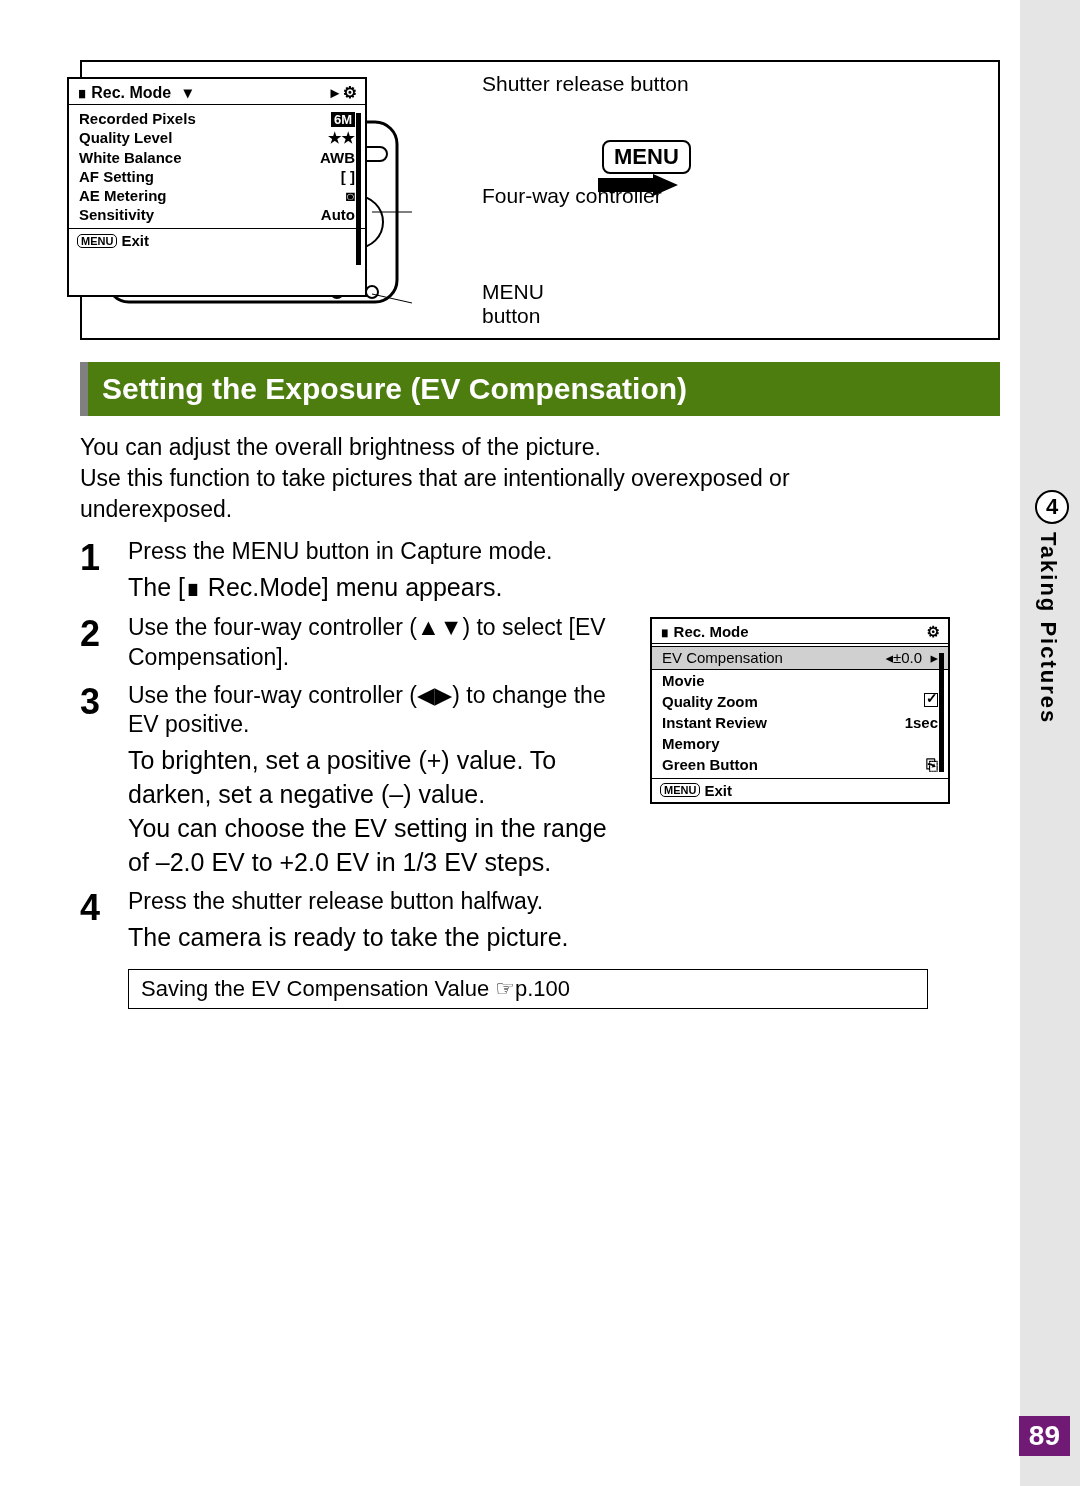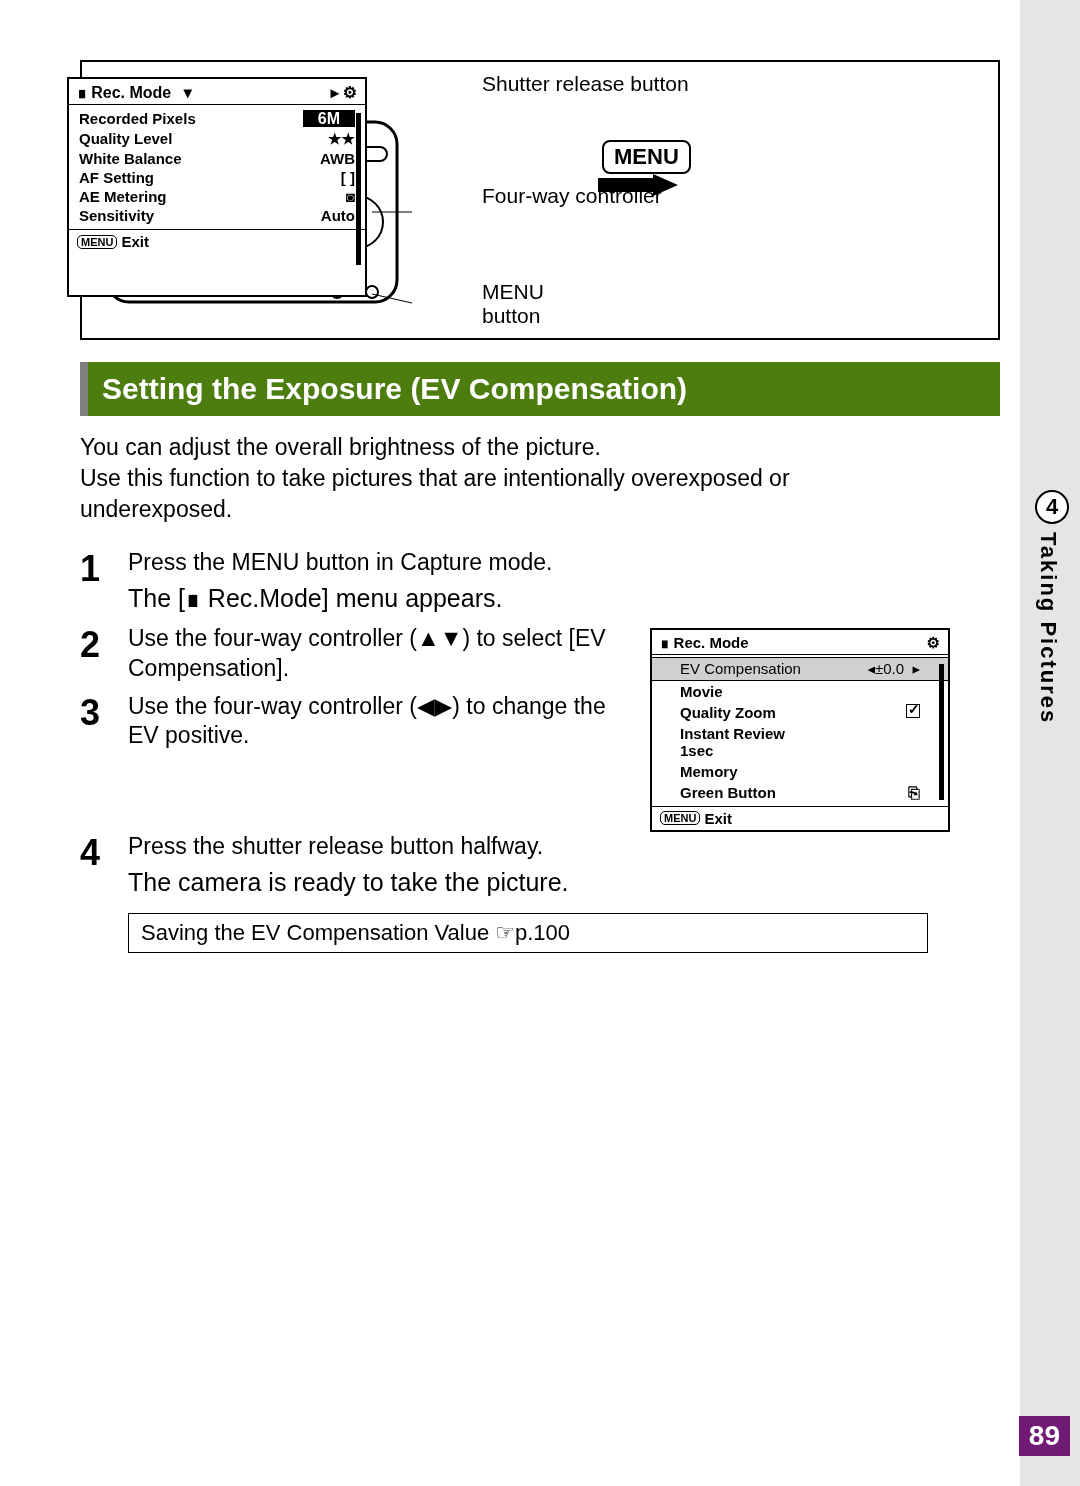--- a/index.html
+++ b/index.html
@@ -89,45 +89,45 @@
     border-bottom: 1px solid #000;
     padding: 4px 8px 2px 8px;
     font-weight: bold;
     display: flex; justify-content: space-between; align-items: center;
   }
   .lcd-tab .tabname { display:flex; align-items:center; gap:4px;}
   .lcd-body { padding: 4px 10px; font-weight: bold; font-size: 15px; }
   .lcd-row { display:flex; justify-content: space-between; padding:1px 0;}
   .lcd-foot { border-top:1px solid #000; padding:3px 8px; font-weight:bold; font-size:15px; display:flex; align-items:center; gap:4px;}
   .menubox { border:1.5px solid #000; border-radius:5px; font-size:11px; padding:0 3px; font-weight:bold;}
-  .pixbadge { background:#000; color:#fff; padding:0 15px; font-size:16px; font-weight:bold;}
+  .pixbadge { background:#000; color:#fff; padding:0 3px; font-size:13px; font-weight:bold;}
   .section-heading {
     background: #4d7c0f; color: #fff;
     font-size: 30px; font-weight: bold;
     padding: 10px 14px;
     border-left: 8px solid #808080;
     margin-bottom: 16px;
   }
-  .intro { font-size: 23px; line-height: 1.35; margin-bottom: 23px; max-width: 830px;}
+  .intro { font-size: 23px; line-height: 1.35; margin-bottom: 12px; max-width: 830px;}
   .steps { max-width: 870px; }
   .step { display: flex; margin-bottom: 8px; }
   .step-num { font-size: 36px; font-weight: bold; width: 48px; flex-shrink:0;}
   .step-body { flex: 1; }
   .step-title { font-size: 23px; font-weight: normal; line-height:1.3; }
   .step-desc { font-size: 25px; margin-top: 4px; line-height:1.35;}
   .step-row23 { display:flex; gap: 18px; align-items:flex-start;}
   .step23col { flex:1; }
   .lcd2 {
     width: 300px; flex-shrink:0;
     border: 2px solid #000;
     font-size: 15px;
     margin-top:4px;
   }
   .lcd2-body { padding:2px 0;}
-  .lcd2-row { display:flex; justify-content:space-between; padding:2px 28px;}
+  .lcd2-row { display:flex; justify-content:space-between; padding:2px 10px;}
   .lcd2-row.sel { background:#d0d0d0; border-top:1px solid #000; border-bottom:1px solid #000;}
   .ref-box {
     border: 1px solid #000;
     font-size: 22px;
     padding: 6px 12px;
     margin: 14px 0 0 48px;
     max-width: 800px;
   }
   .tri { font-family: Arial; }
   .scrollbar { position:absolute; right:4px; top:34px; bottom:30px; width:5px; background:#000;}
@@ -244,20 +244,22 @@
         <div class="step">
           <div class="step-num">2</div>
           <div class="step-body">
             <div class="step-title">Use the four-way controller (▲▼) to select [EV Compensation].</div>
           </div>
         </div>
         <div class="step">
           <div class="step-num">3</div>
           <div class="step-body">
             <div class="step-title">Use the four-way controller (◀▶) to change the EV positive.</div>
+            <div class="step-desc" style="white-space:pre-line">To brighten, set a positive (+) value. To darken, set a negative (–) value.
+You can choose the EV setting in the range of –2.0 EV to +2.0 EV in 1/3 EV steps.</div>
           </div>
         </div>
       </div>
       <div class="lcd2">
         <div class="lcd-tab">
           <span class="tabname">
               <span>∎</span>
               <span>Rec. Mode</span>
             </span>
           <span>⚙</span>
@@ -269,21 +271,21 @@
           </div>
           <div id="lcd2-rows">
               <div class="lcd2-row" style="font-weight: bold;">
                 <span>Movie</span>
                 <span></span>
               </div>
               <div class="lcd2-row" style="font-weight: bold;">
                 <span>Quality Zoom</span>
                 <span><span class="checkbox-icon"></span></span>
               </div>
-              <div class="lcd2-row" style="font-weight: bold; flex-direction: column;">
+              <div class="lcd2-row" style="font-weight: bold;">
                 <span>Instant Review</span>
                 <span>1sec</span>
               </div>
               <div class="lcd2-row" style="font-weight: bold;">
                 <span>Memory</span>
                 <span></span>
               </div>
               <div class="lcd2-row" style="font-weight: bold;">
                 <span>Green Button</span>
                 <span>⎘</span>

